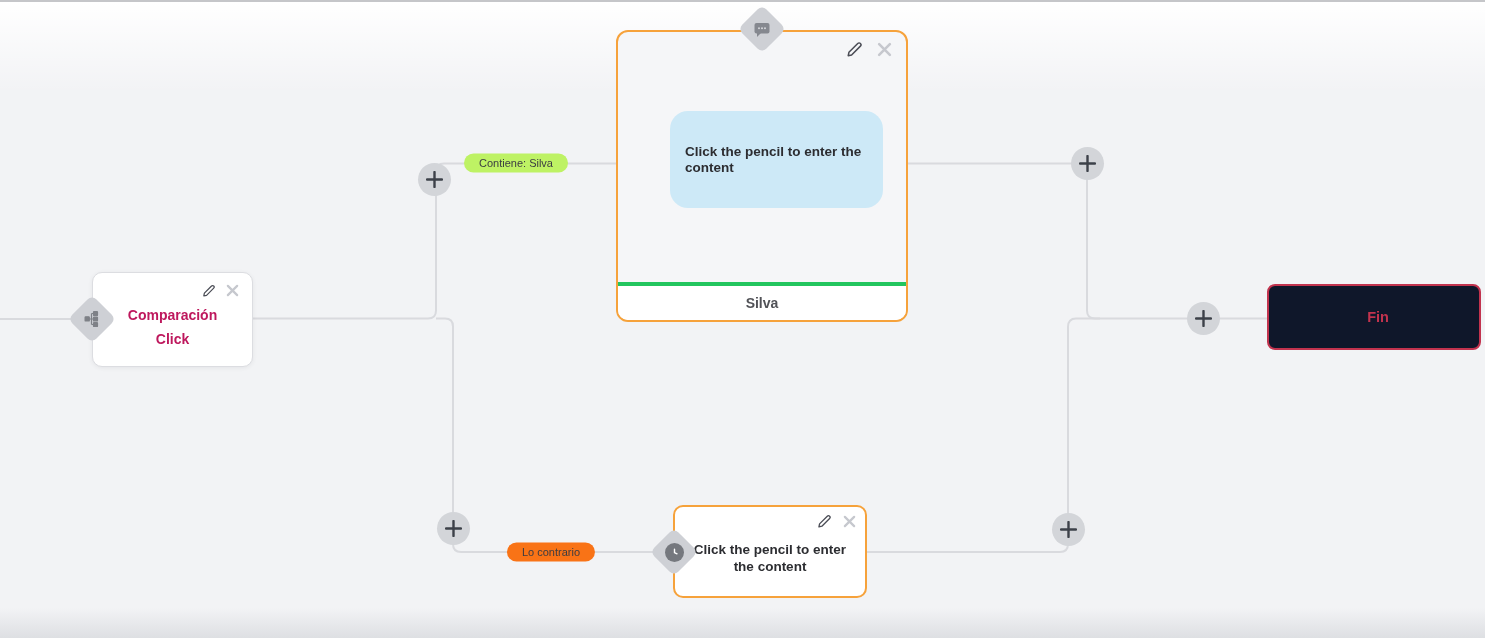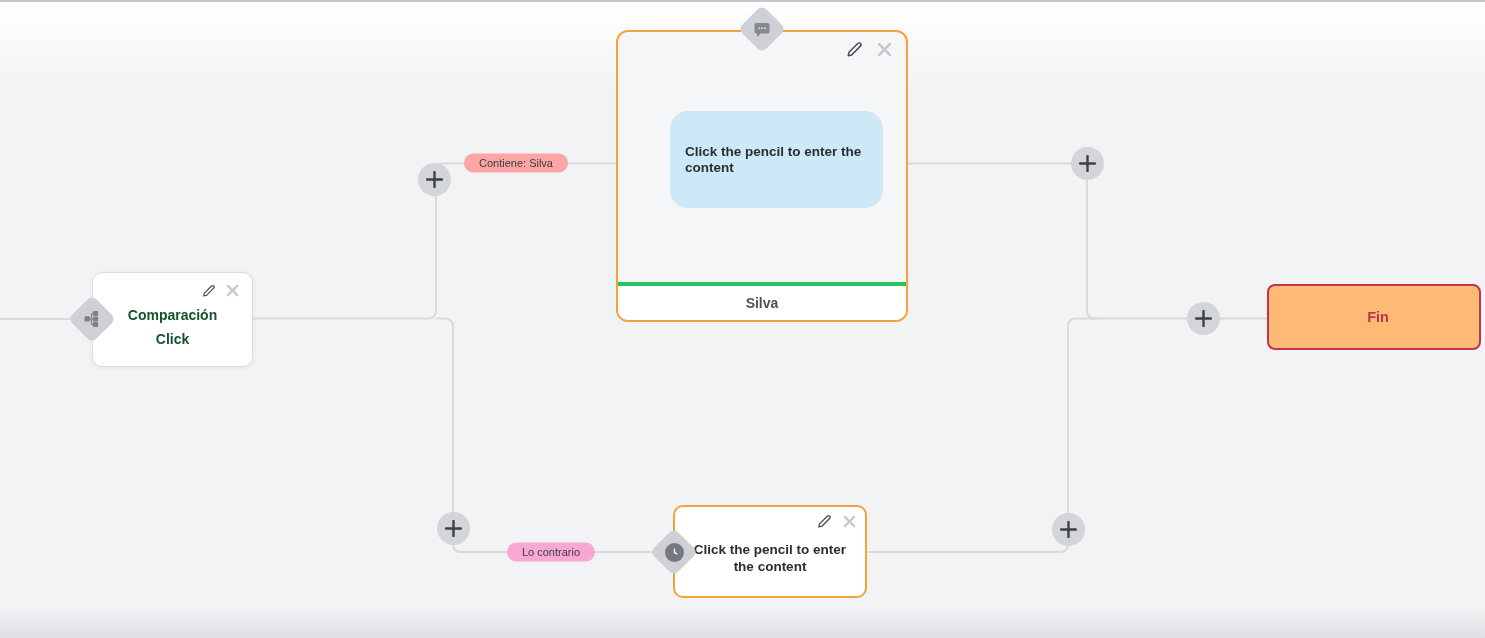--- a/index.html
+++ b/index.html
@@ -18,22 +18,22 @@
 
   svg.edges{position:absolute;left:0;top:0;z-index:1;}
   svg.edges path{fill:none;stroke:#d9dade;stroke-width:2;}
 
   
   .pill{
     position:absolute;z-index:2;transform:translate(-50%,-50%);
     font-size:11px;color:#3b3c42;padding:4px 15px;border-radius:10px;
     white-space:nowrap;line-height:1;
   }
-  .pill.gray{background:#fca5a5;}
-  .pill.white{background:#f9a8d4;}
+  .pill.gray{background:#bef264;}
+  .pill.white{background:#f97316;}
 
   
   .plus{
     position:absolute;z-index:3;width:33px;height:33px;margin:-16px 0 0 -16px;
     border-radius:50%;background:#d3d5d9;display:flex;align-items:center;justify-content:center;
     cursor:pointer;
   }
   .plus svg{width:17px;height:17px;}
   .plus svg path{stroke:#3d4149;stroke-width:2.4;stroke-linecap:round;}
 
@@ -55,21 +55,21 @@
   .icon-btn{display:inline-flex;cursor:pointer;}
 
   .condition-node{
     left:92px;top:272px;width:161px;height:95px;background:#ffffff;
     border:1px solid #dcdde1;border-radius:10px;
     box-shadow:0 1px 4px rgba(60,64,72,0.08);
     display:flex;flex-direction:column;justify-content:center;align-items:center;
     gap:10px;padding-top:14px;
   }
   .condition-node .node-actions{top:11px;right:13px;gap:11px;}
-  .cond-text{font-size:14px;color:#14532d;line-height:1;}
+  .cond-text{font-size:14px;color:#be185d;line-height:1;}
 
   .message-node{
     left:616px;top:30px;width:292px;height:292px;background:#f5f6f8;
     border:2px solid #f6a23b;border-radius:12px;
   }
   .message-node .node-actions{top:9px;right:14px;gap:15px;}
   .bubble{
     position:absolute;left:52px;top:79px;width:213px;height:97px;
     background:#cde9f7;border-radius:18px;
     display:flex;align-items:center;padding:0 15px;
@@ -86,21 +86,21 @@
     left:673px;top:505px;width:194px;height:93px;background:#ffffff;
     border:2px solid #f6a23b;border-radius:10px;
     display:flex;align-items:center;justify-content:center;text-align:center;
     padding:18px 10px 4px 10px;
     font-size:13.5px;color:#2c2d31;line-height:1.25;
   }
   .delay-node .node-actions{top:7px;right:9px;gap:12px;}
 
   .end-node{
     left:1267px;top:284px;width:214px;height:66px;
-    background:#fdba74;border:2px solid #c2334e;border-radius:8px;
+    background:#0f172a;border:2px solid #c2334e;border-radius:8px;
     display:flex;align-items:center;justify-content:center;
     font-size:14.5px;color:#c2334e;cursor:pointer;padding-left:8px;
   }
 </style>
 </head>
 <body>
 
 <div class="canvas">
   <div class="top-fade"></div>
   <div class="bottom-fade"></div>

